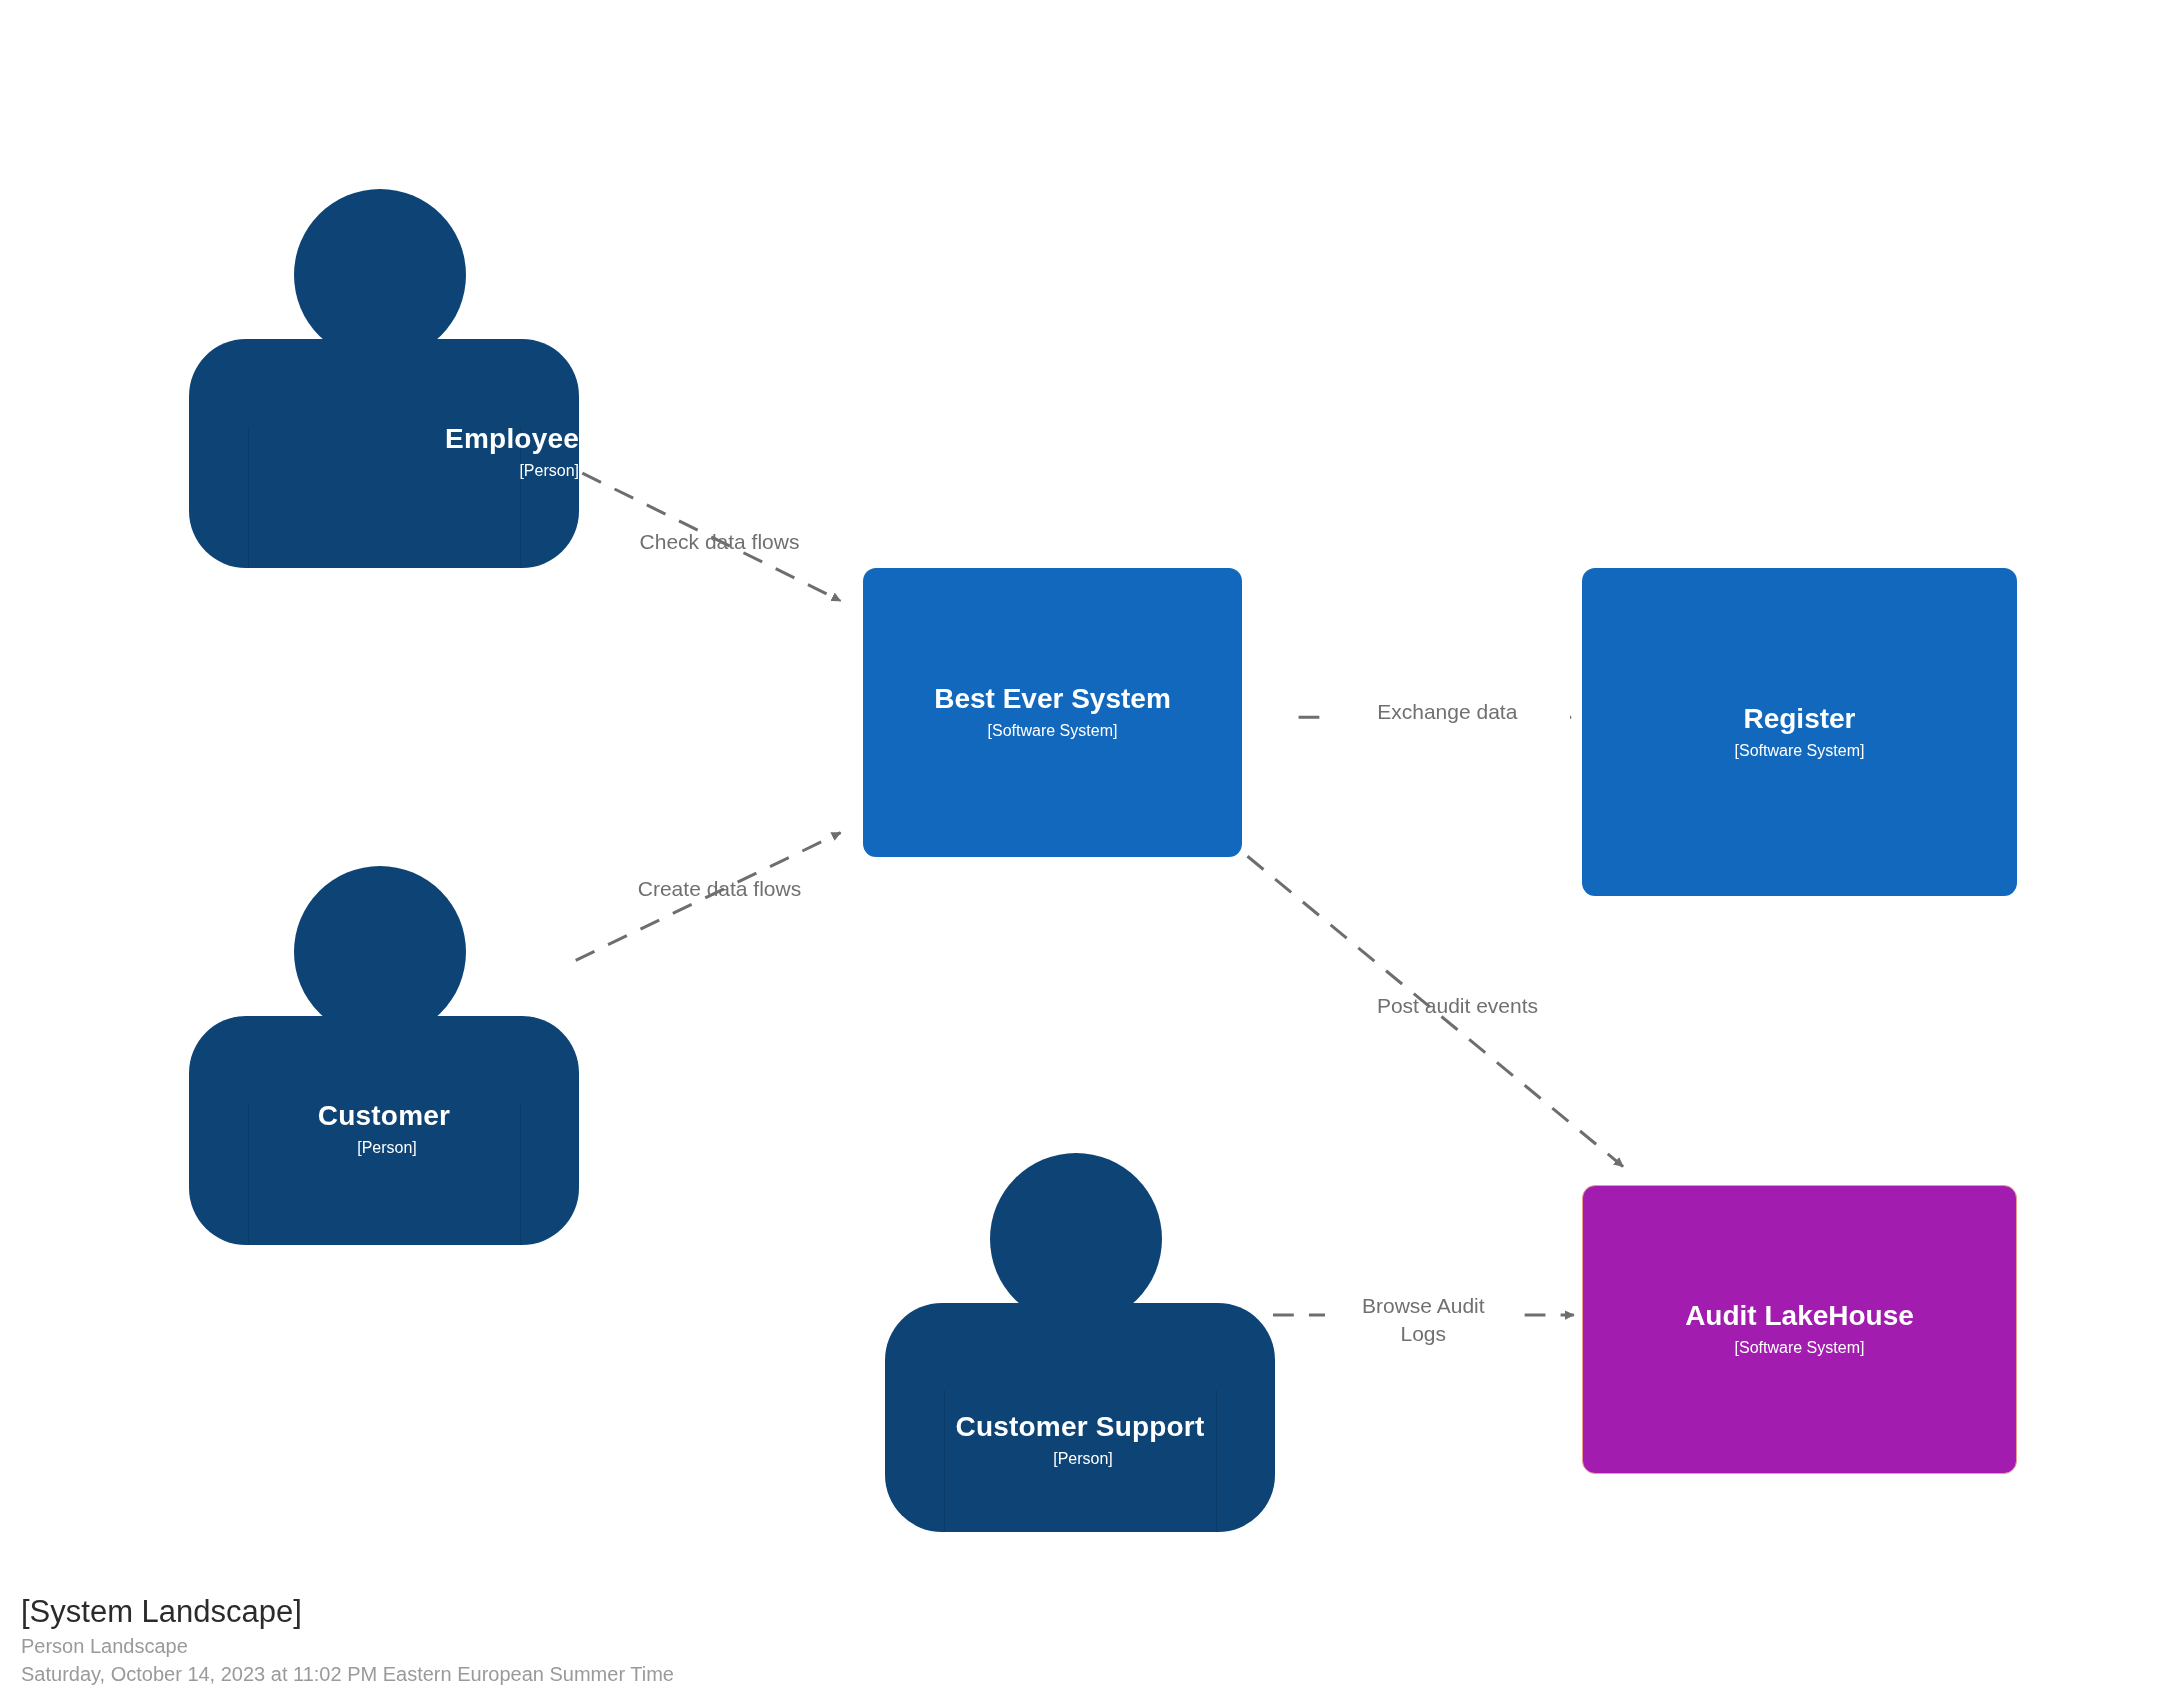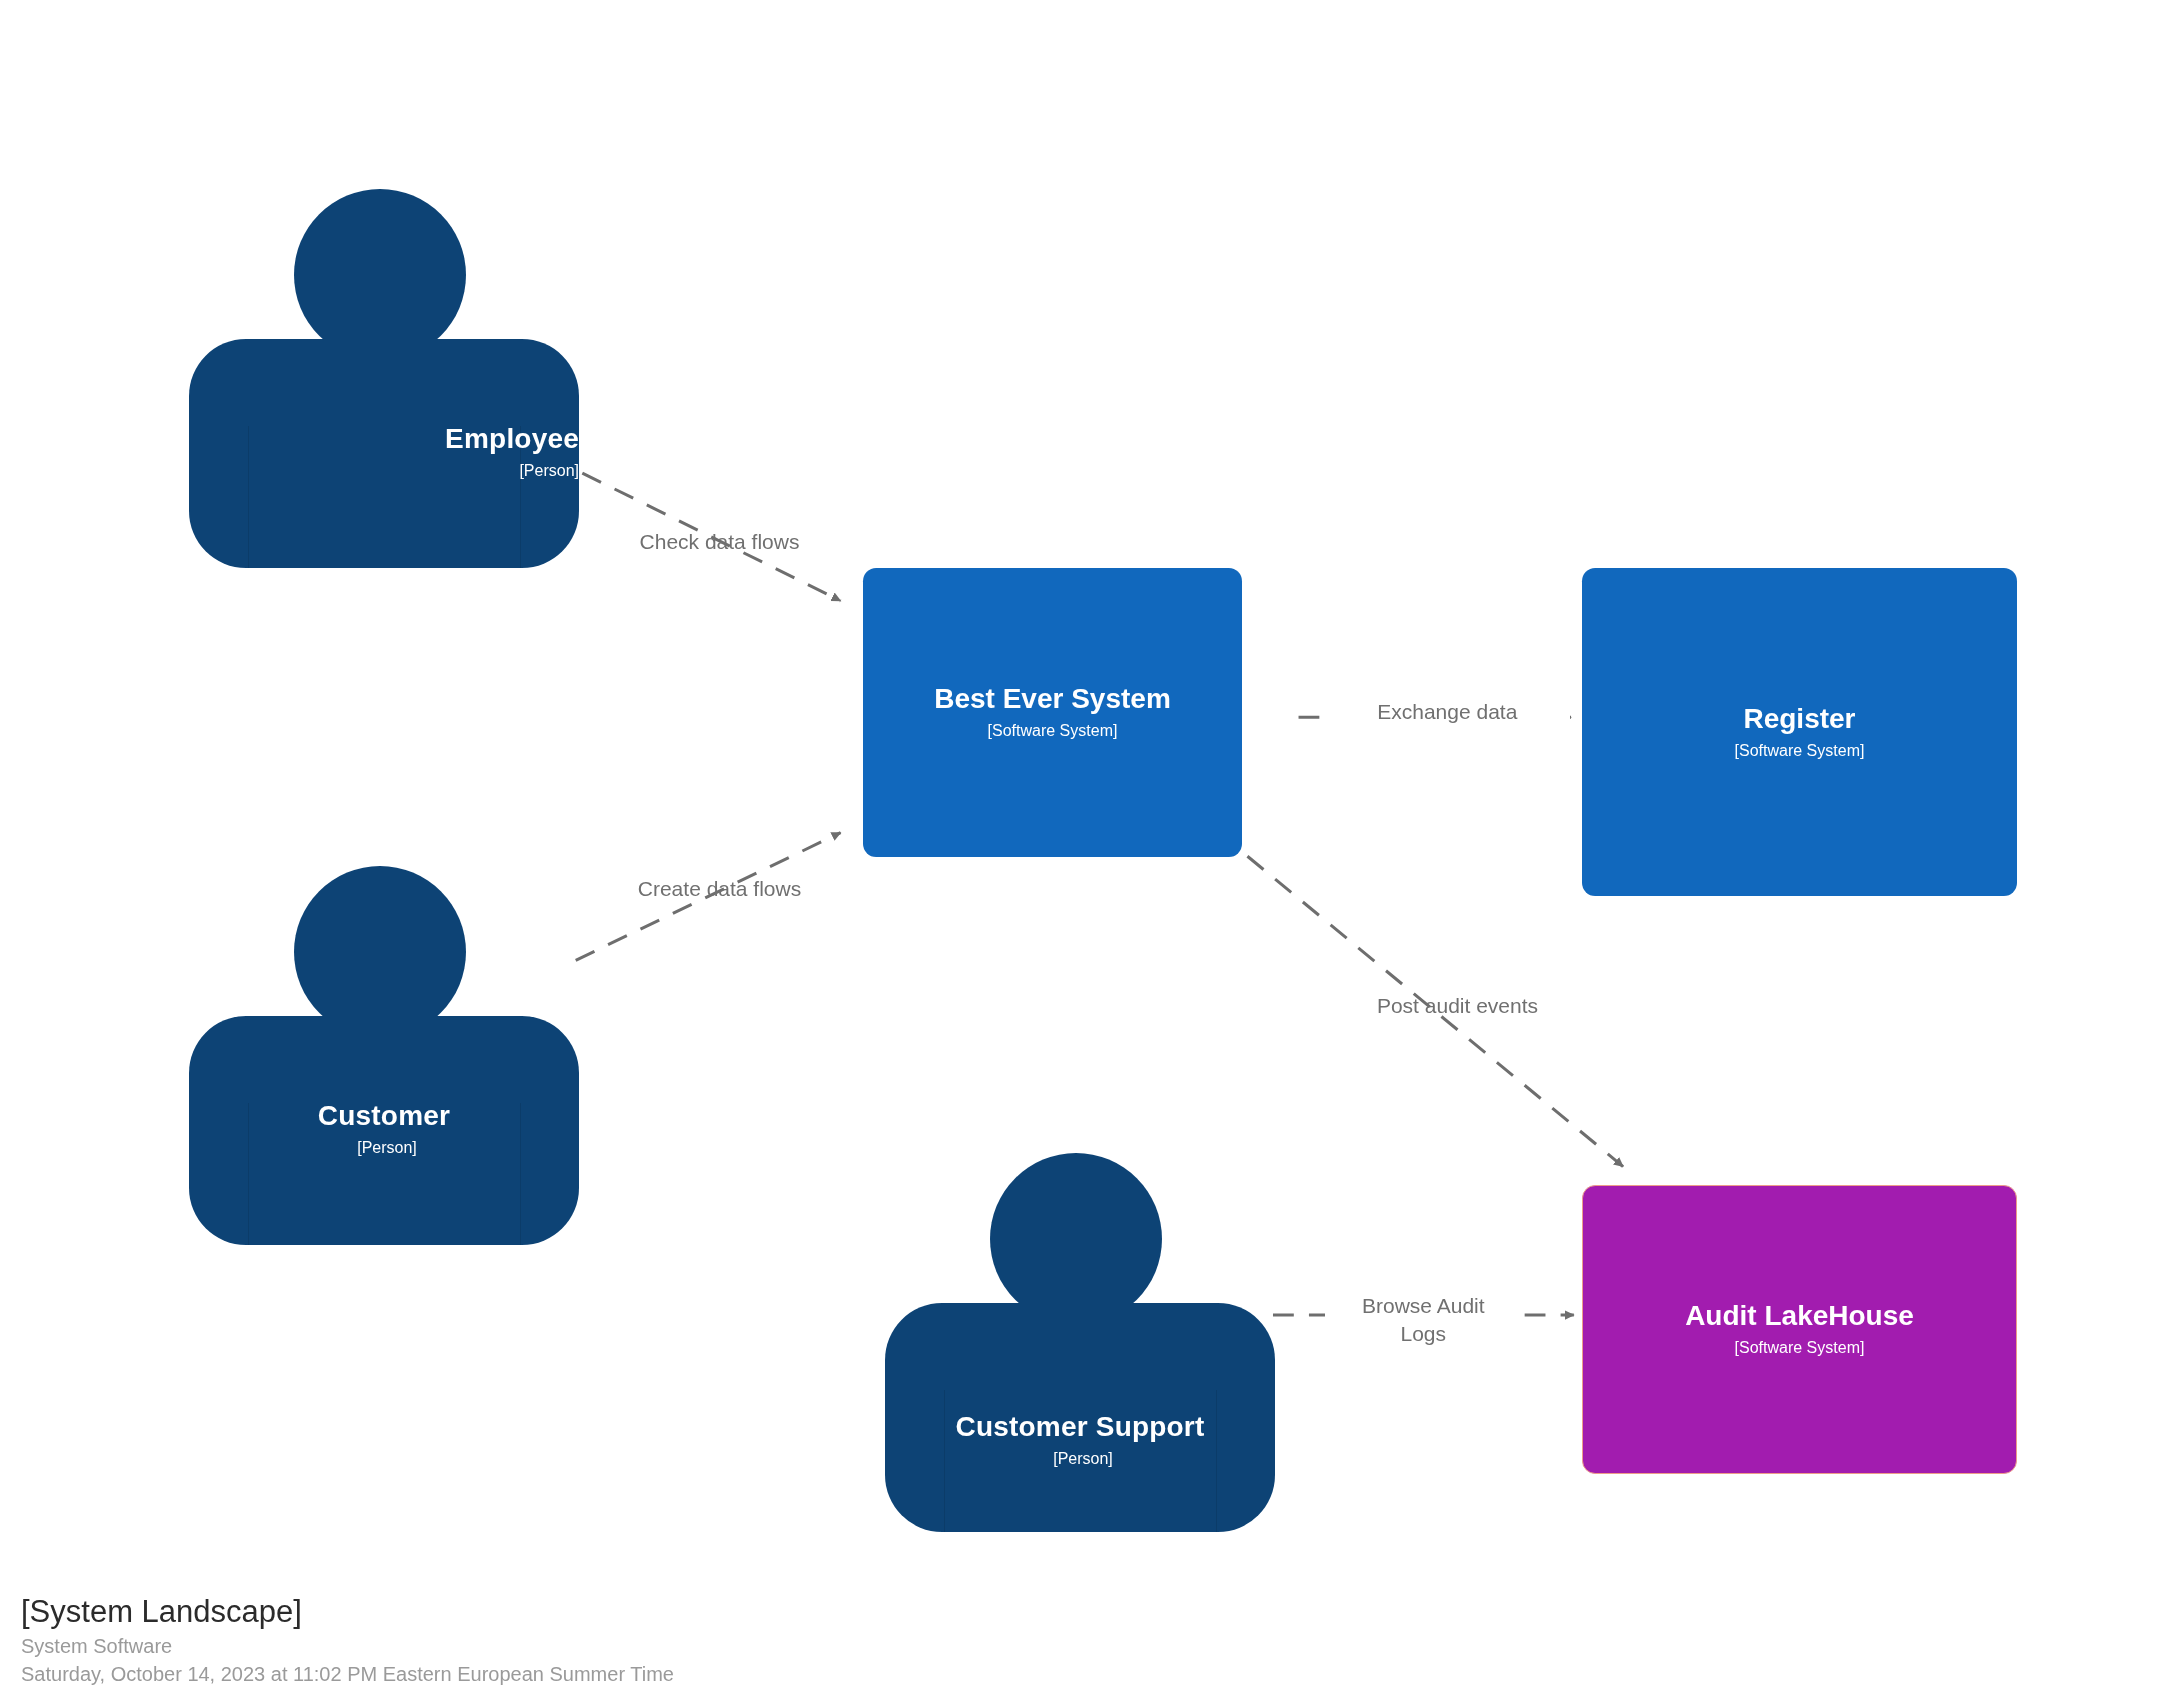--- a/index.html
+++ b/index.html
@@ -216,18 +216,18 @@
     <div class="kind">[Software System]</div>
   </div>
 
   <div class="sysbox" style="left:1582px; top:1173px; width:435px; height:289px; background:#a21caf; border:0.9px solid #EE9C89;margin-top:12px;">
     <div class="title">Audit LakeHouse</div>
     <div class="kind">[Software System]</div>
   </div>
 
   <div id="caption">
     <div class="cap-title">[System Landscape]</div>
-    <div class="cap-sub">System Software</div>
+    <div class="cap-sub">Person Landscape</div>
     <div class="cap-date">Saturday, October 14, 2023 at 11:02 PM Eastern European Summer Time</div>
   </div>
 
 </div>
 
 
 </body></html>

